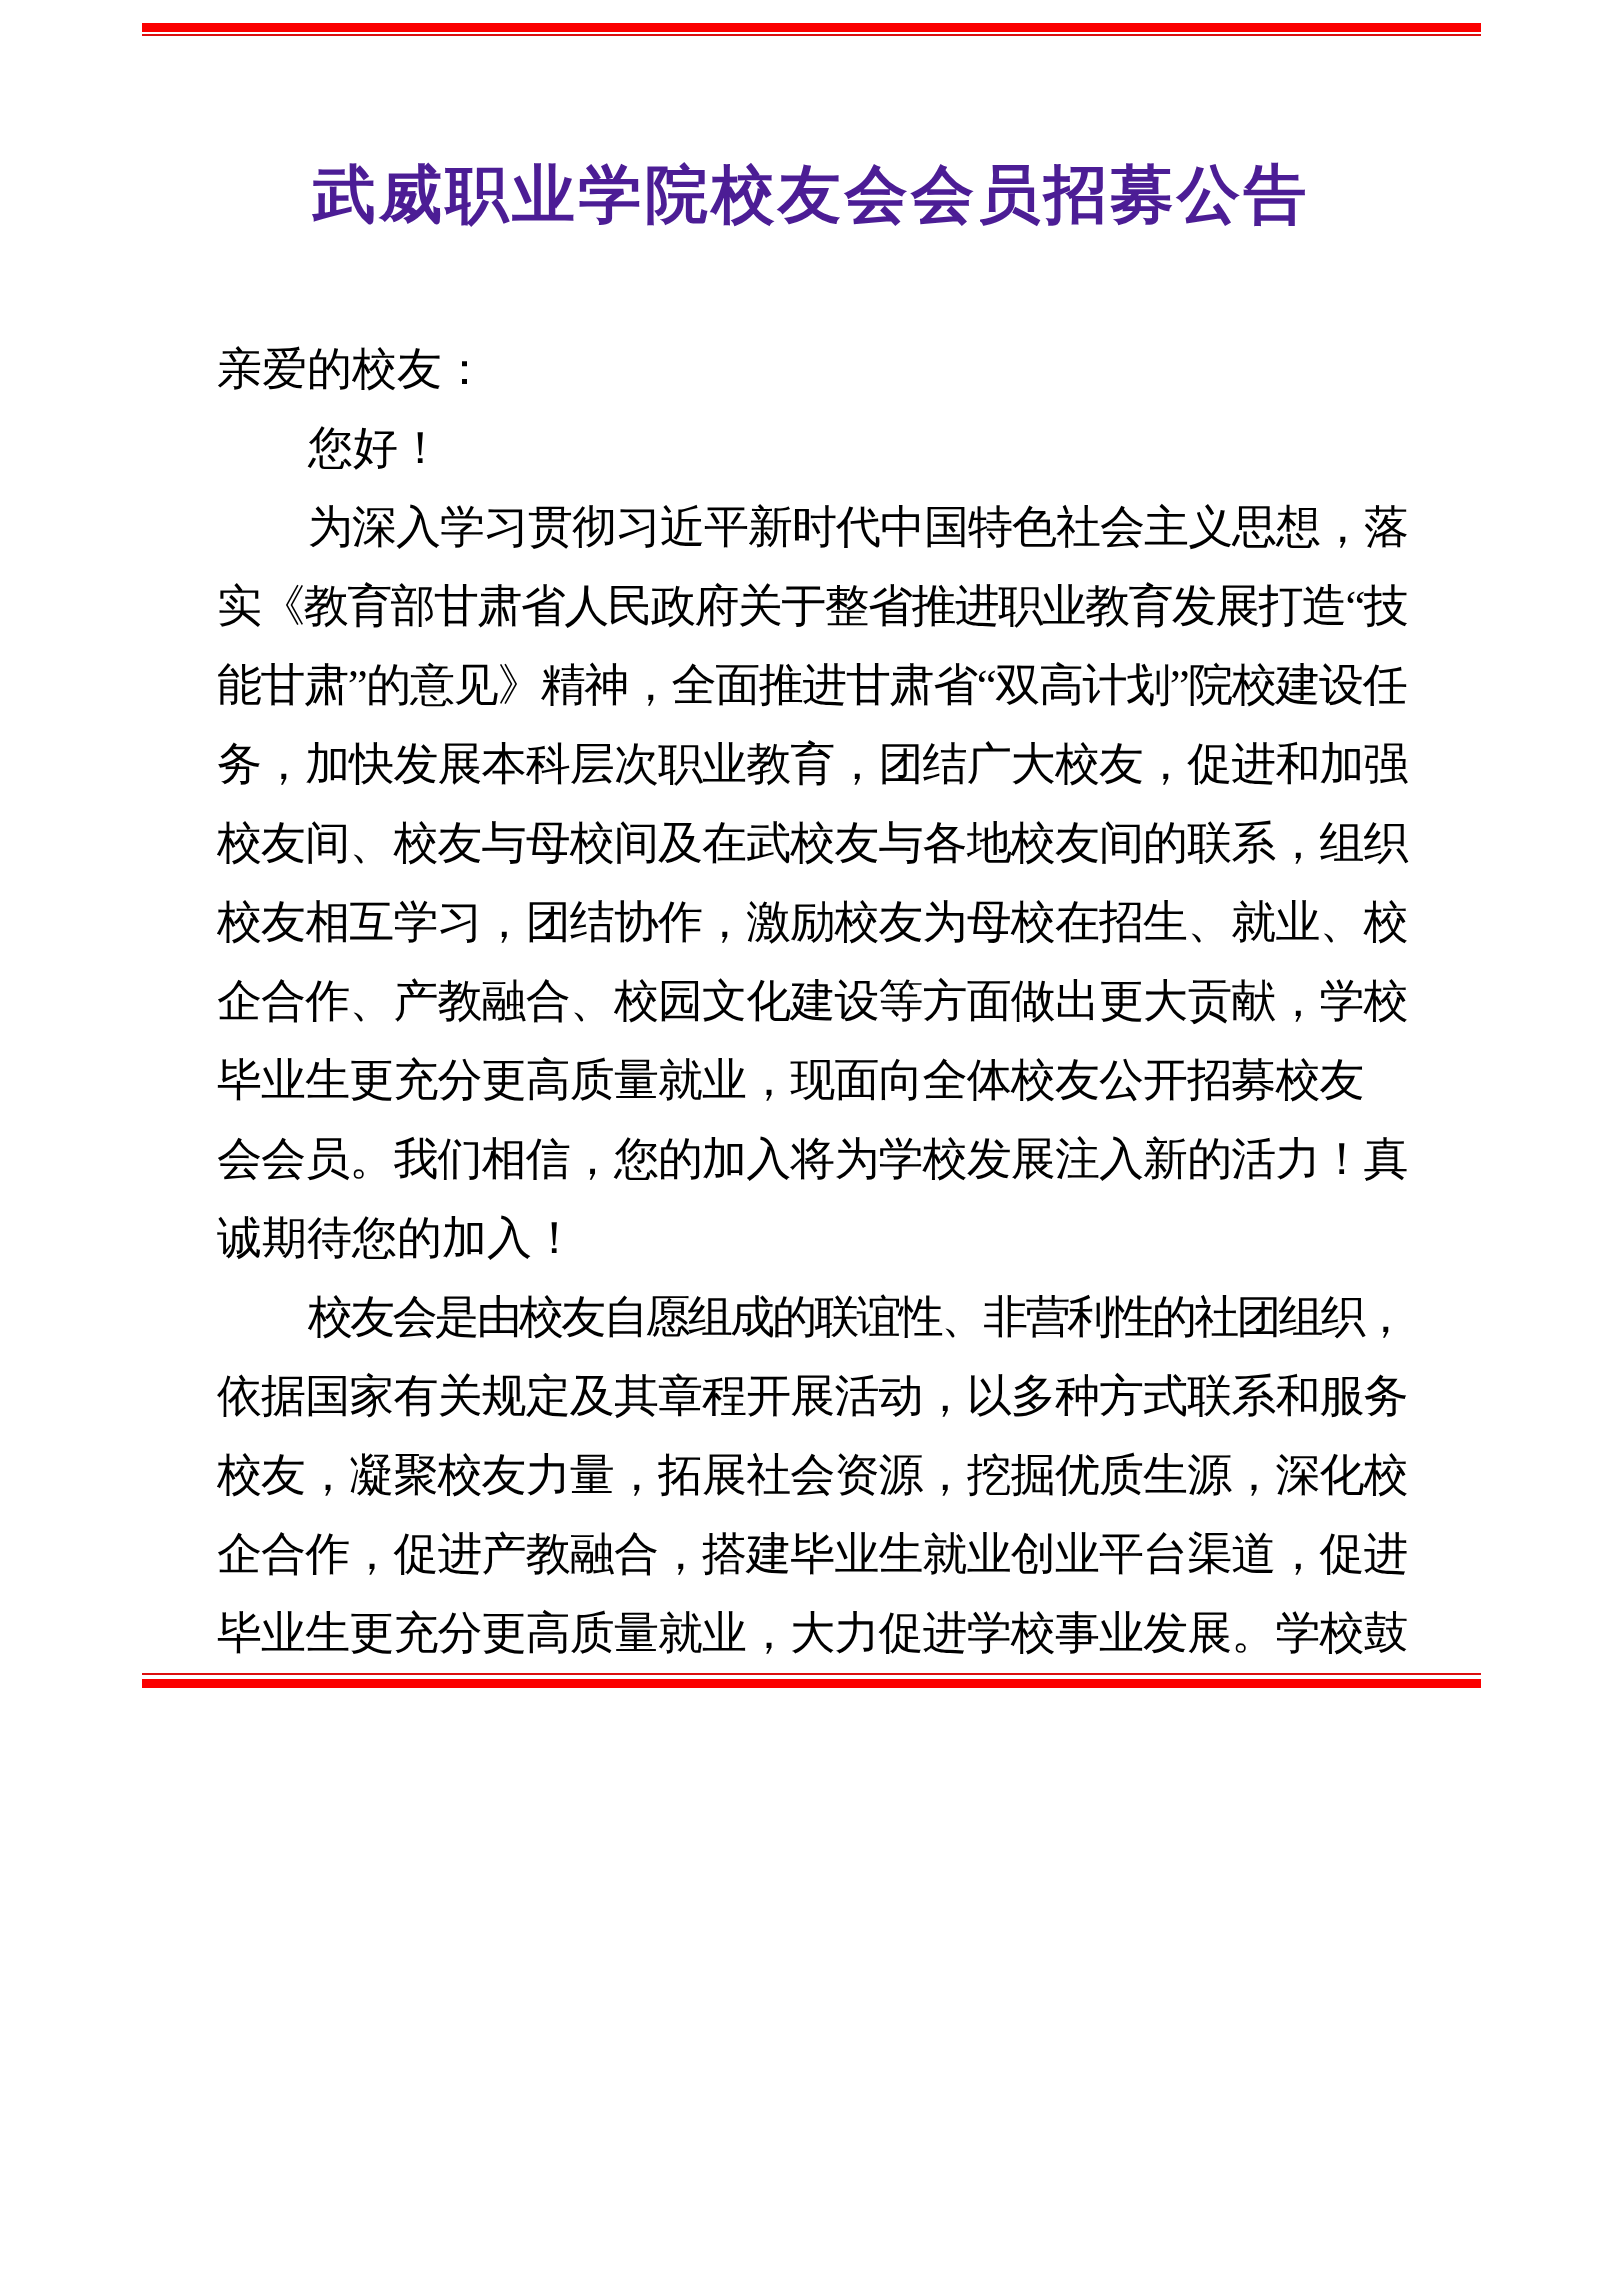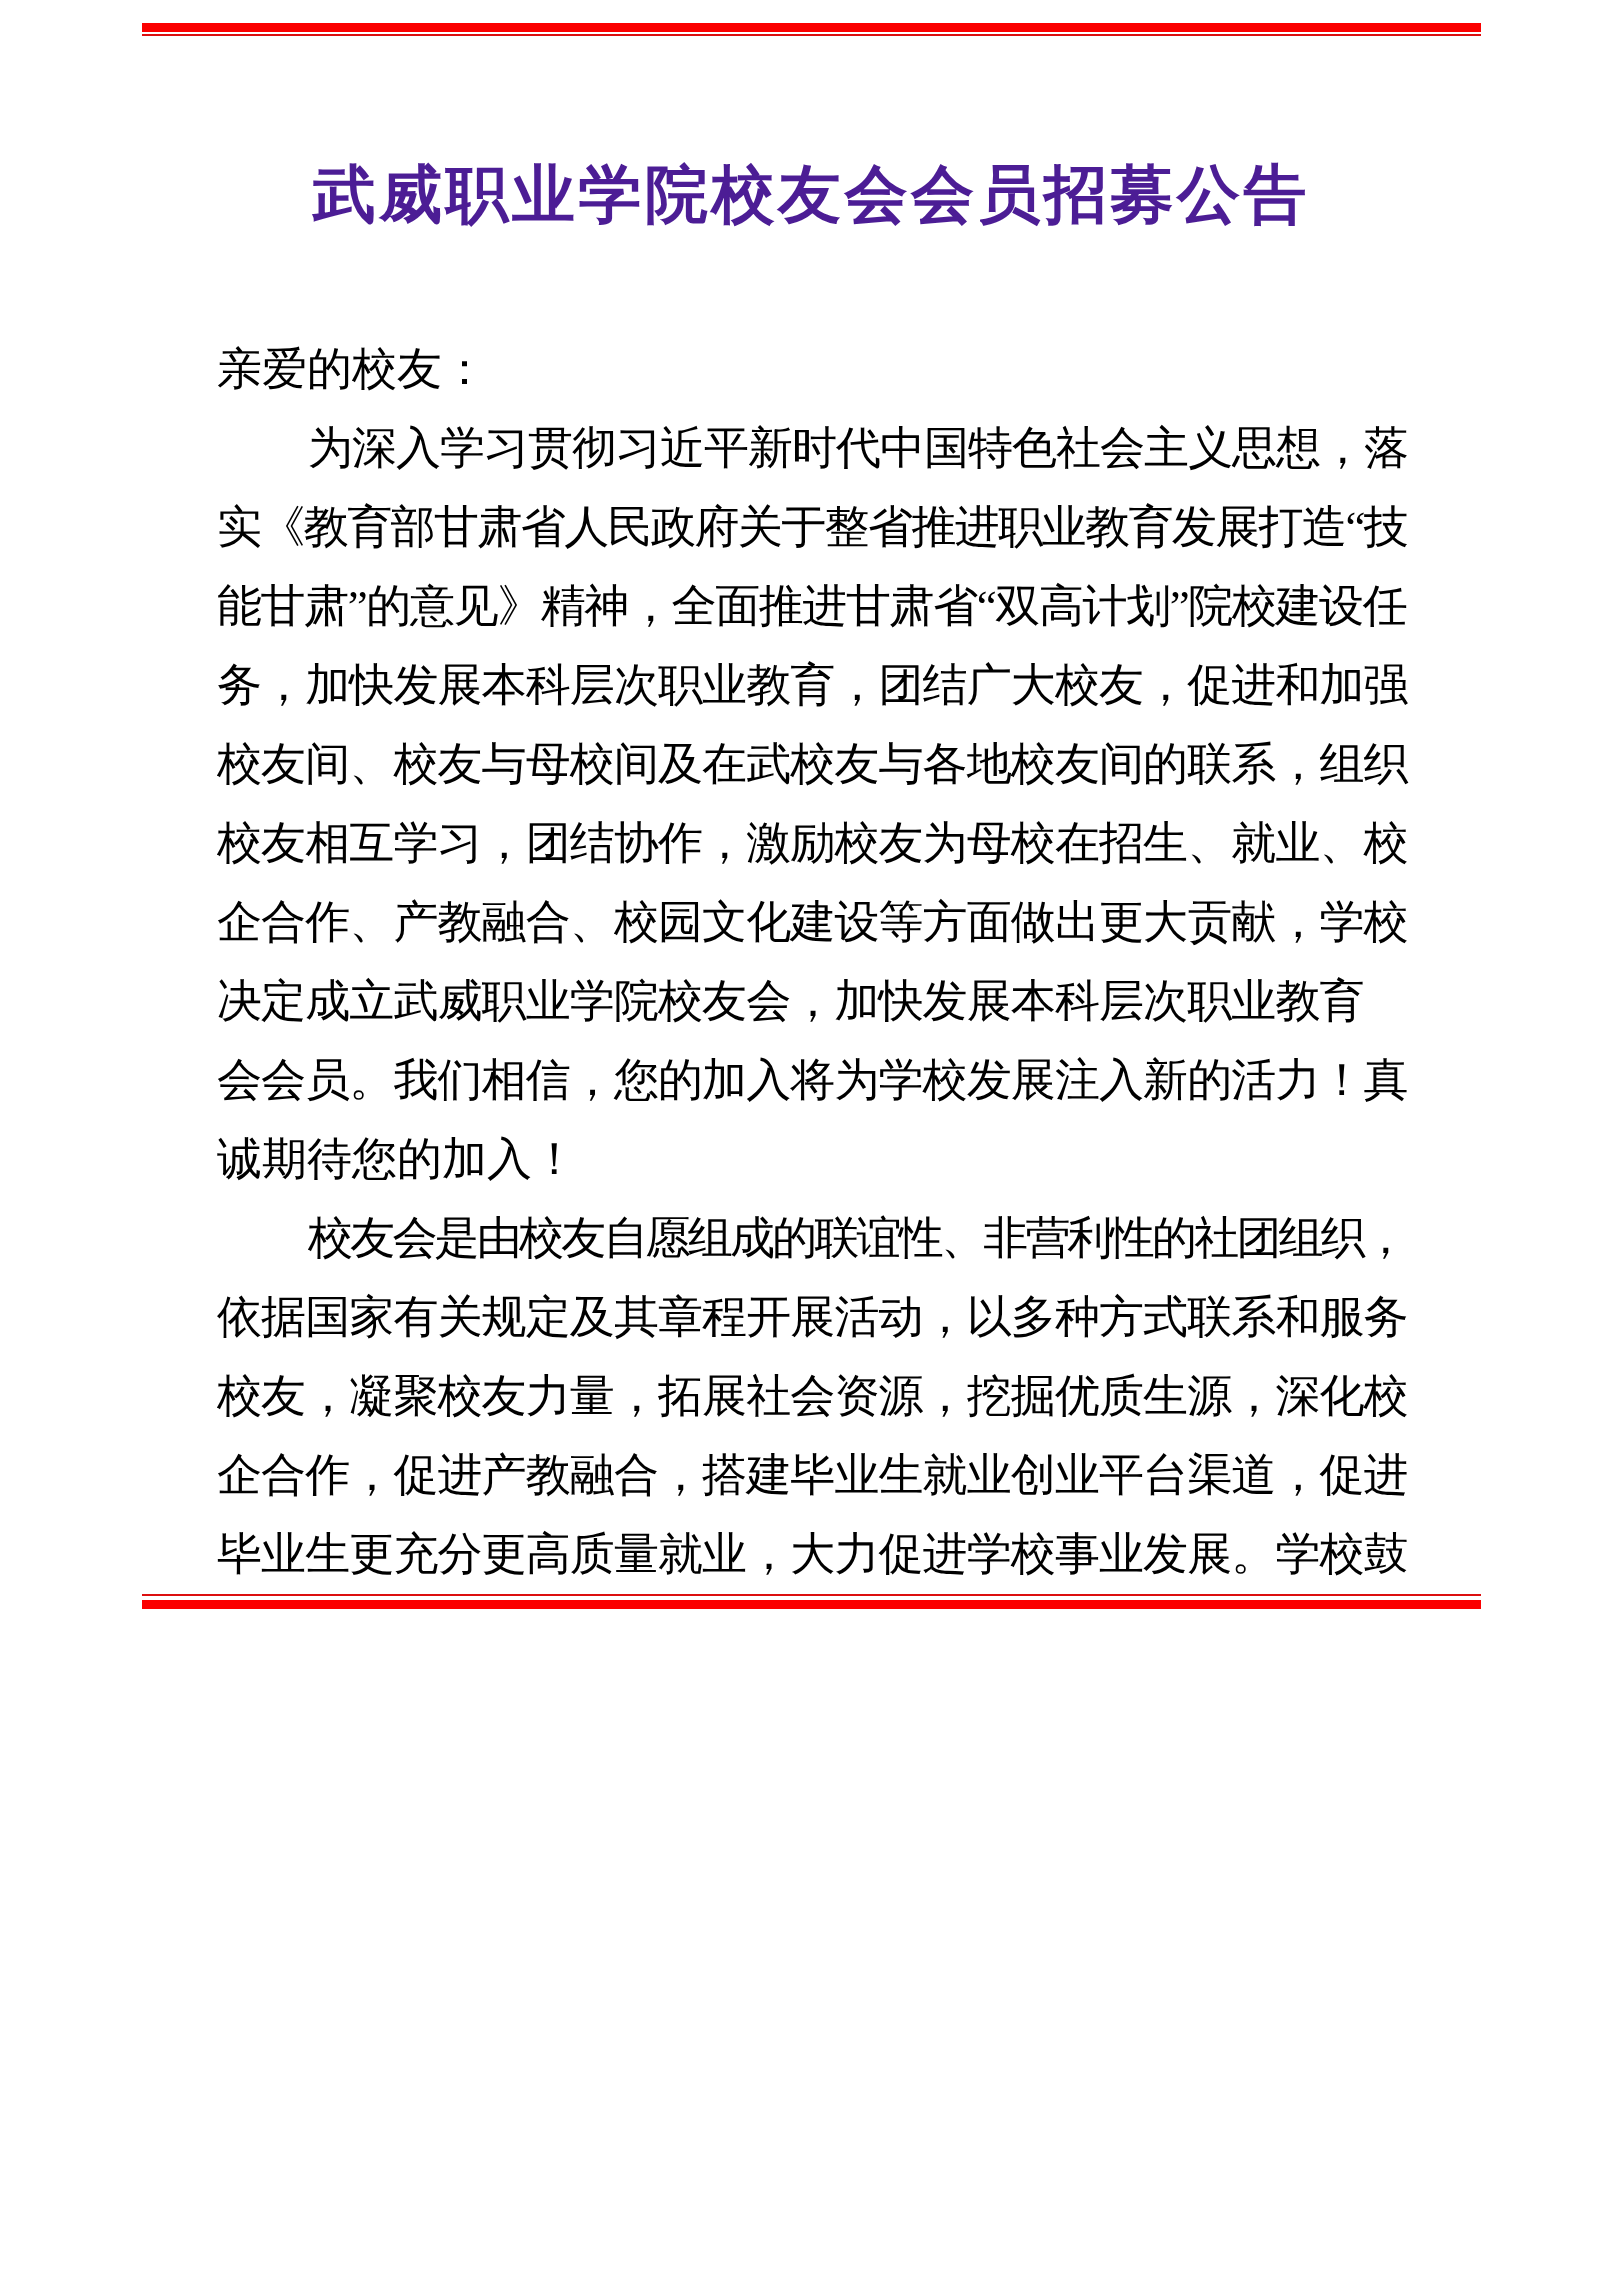--- a/index.html
+++ b/index.html
@@ -73,28 +73,29 @@
   <div class="rule">
     <div class="thick"></div>
     <div class="gap-sm"></div>
     <div class="thin"></div>
   </div>
 
   <div class="doc-title" style="letter-spacing: 3.5px;">武威职业学院校友会会员招募公告</div>
 
   <div class="bodytext">
     <div class="line">亲爱的校友：</div>
+    <div class="line indent">您好！</div>
     <div class="line indent" style="letter-spacing: -1px;">为深入学习贯彻习近平新时代中国特色社会主义思想，落</div>
     <div class="line" style="letter-spacing: -1.6px;">实《教育部甘肃省人民政府关于整省推进职业教育发展打造“技</div>
     <div class="line" style="letter-spacing: -1.4px;">能甘肃”的意见》精神，全面推进甘肃省“双高计划”院校建设任</div>
     <div class="line" style="letter-spacing: -0.9px;">务，加快发展本科层次职业教育，团结广大校友，促进和加强</div>
     <div class="line" style="letter-spacing: -0.9px;">校友间、校友与母校间及在武校友与各地校友间的联系，组织</div>
     <div class="line" style="letter-spacing: -0.9px;">校友相互学习，团结协作，激励校友为母校在招生、就业、校</div>
     <div class="line" style="letter-spacing: -0.9px;">企合作、产教融合、校园文化建设等方面做出更大贡献，学校</div>
-    <div class="line" style="letter-spacing: -0.9px;">决定成立武威职业学院校友会，加快发展本科层次职业教育</div>
+    <div class="line" style="letter-spacing: -0.9px;">毕业生更充分更高质量就业，现面向全体校友公开招募校友</div>
     <div class="line" style="letter-spacing: -0.9px;">会会员。我们相信，您的加入将为学校发展注入新的活力！真</div>
     <div class="line">诚期待您的加入！</div>
     <div class="line indent" style="letter-spacing: -2.8px;">校友会是由校友自愿组成的联谊性、非营利性的社团组织，</div>
     <div class="line" style="letter-spacing: -0.9px;">依据国家有关规定及其章程开展活动，以多种方式联系和服务</div>
     <div class="line" style="letter-spacing: -0.9px;">校友，凝聚校友力量，拓展社会资源，挖掘优质生源，深化校</div>
     <div class="line" style="letter-spacing: -0.9px;">企合作，促进产教融合，搭建毕业生就业创业平台渠道，促进</div>
     <div class="line" style="letter-spacing: -0.9px;">毕业生更充分更高质量就业，大力促进学校事业发展。学校鼓</div>
   </div>
 
   <div class="rule-footer">

